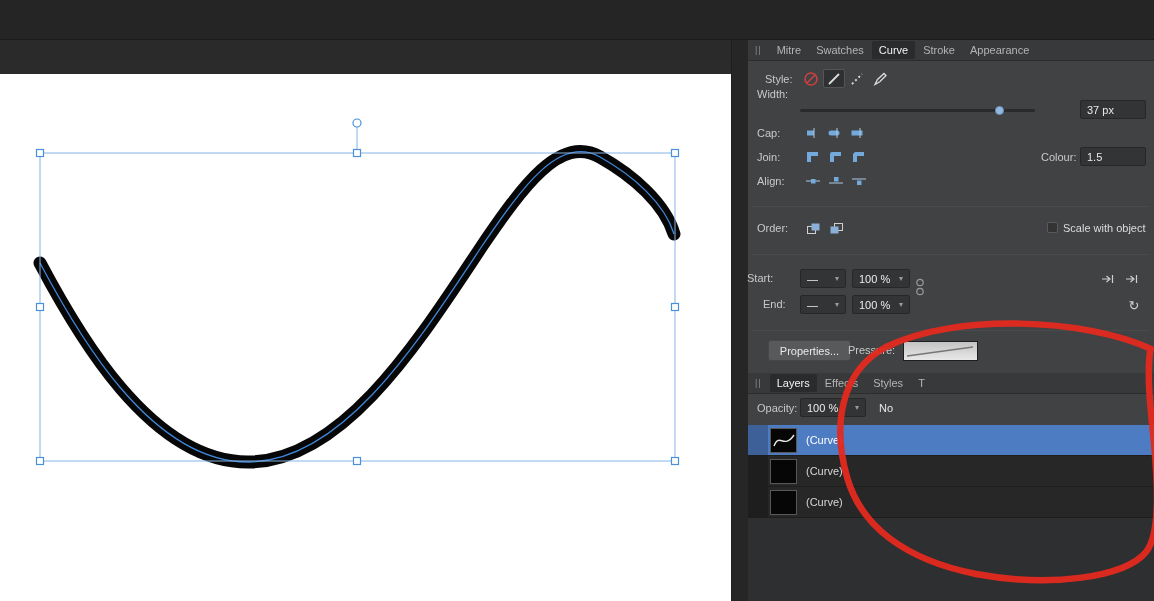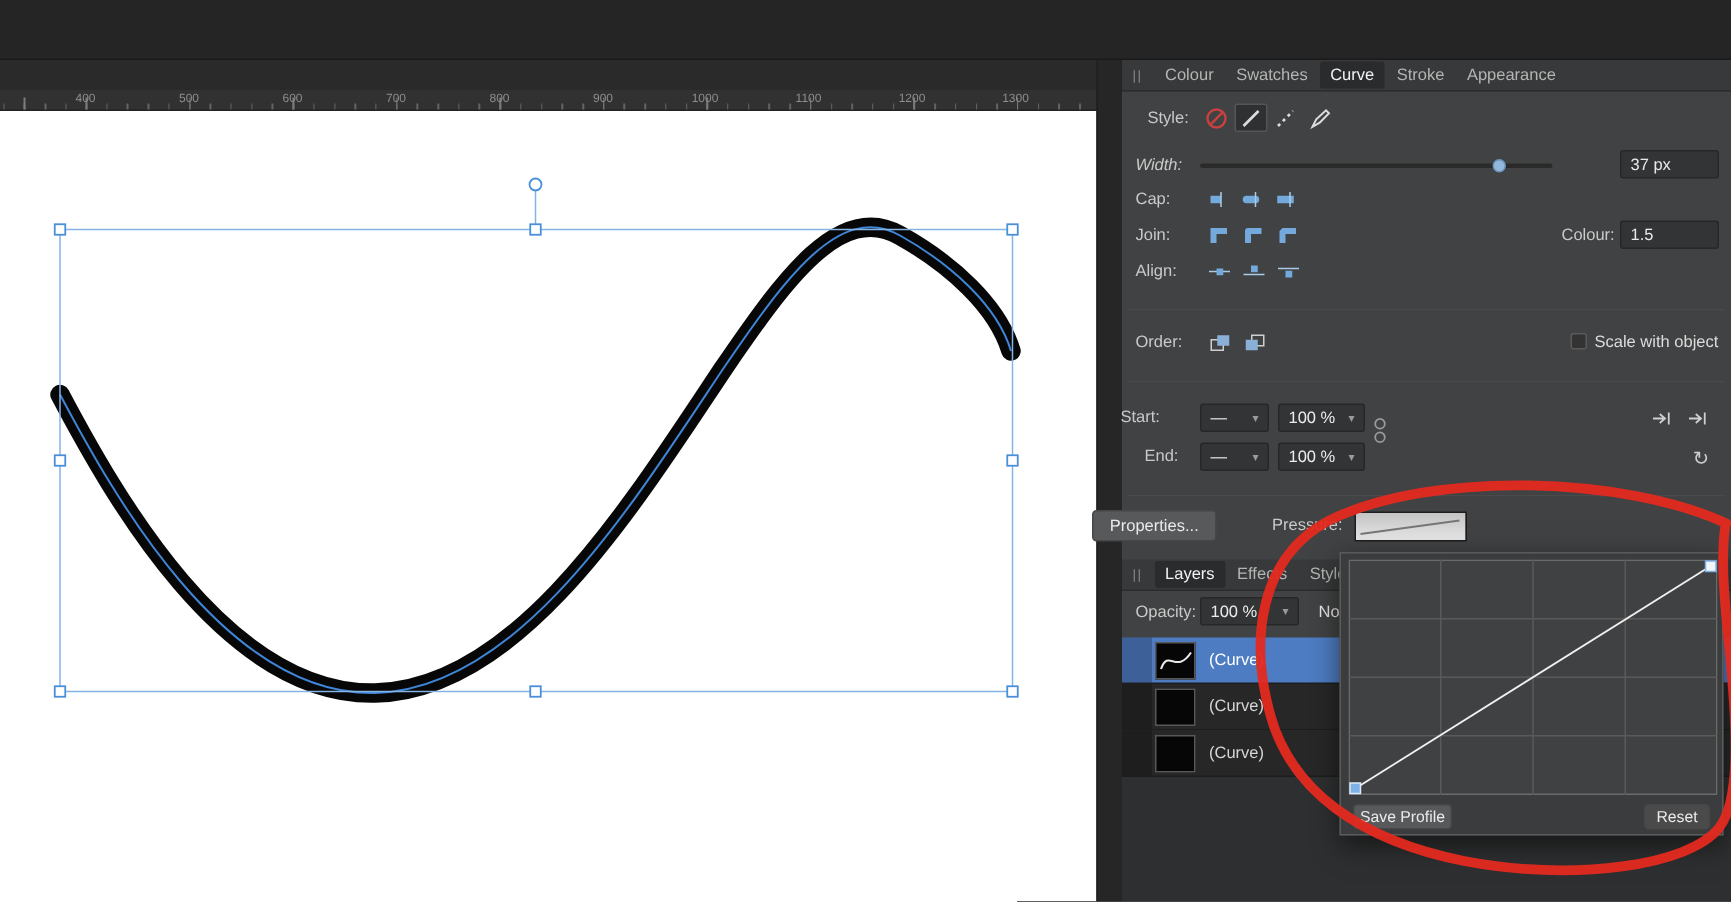--- a/index.html
+++ b/index.html
@@ -63,34 +63,20 @@
 <body>
 
 <div class="app">
 
   <div class="abs topbar" style="left:0;top:0;width:1154px;height:40px;"></div>
 
   <div class="abs doc-tabbar" style="left:0;top:40px;width:748px;height:20px;">
     <span class="close">×</span>
   </div>
 
-  <div class="abs ruler" style="left:0;top:60px;width:731px;height:14px;">
-    <div class="ticks-minor"></div>
-    <div class="ticks-major"></div>
-    <span class="num" style="left:57px">400</span>
-    <span class="num" style="left:126px">500</span>
-    <span class="num" style="left:195px">600</span>
-    <span class="num" style="left:264px">700</span>
-    <span class="num" style="left:333px">800</span>
-    <span class="num" style="left:402px">900</span>
-    <span class="num" style="left:470px">1000</span>
-    <span class="num" style="left:539px">1100</span>
-    <span class="num" style="left:608px">1200</span>
-    <span class="num" style="left:677px">1300</span>
-  </div>
 
   <div class="abs canvas" style="left:0;top:74px;width:731px;height:527px;">
     <svg width="731" height="527">
       <path d="M 40 189 C 75 255, 150 390, 250 388 C 345 386, 420 265, 482 172 C 523 112, 560 60, 600 83 C 634 102, 665 130, 674 160" fill="none" stroke="#070707" stroke-width="13" stroke-linecap="round"></path>
       <path d="M 40 189 C 75 255, 150 390, 250 388 C 345 386, 420 265, 482 172 C 523 112, 560 60, 600 83 C 634 102, 665 130, 674 160" fill="none" stroke="#3f86d8" stroke-width="1.3"></path>
       <rect x="40" y="79" width="635" height="308" fill="none" stroke="#85b4e4" stroke-width="1"></rect>
       <line x1="357" y1="79" x2="357" y2="53" stroke="#85b4e4" stroke-width="1"></line>
       <circle cx="357" cy="49" r="4" fill="#ffffff" stroke="#4a90d9" stroke-width="1.2"></circle>
       <g fill="#ffffff" stroke="#4a90d9" stroke-width="1.2">
         <rect x="36.5" y="75.5" width="7" height="7"></rect>
@@ -104,21 +90,21 @@
       </g>
     </svg>
   </div>
 
   <div class="abs vstrip" style="left:731px;top:40px;width:17px;height:561px;"></div>
 
   <div class="abs panel" style="left:748px;top:40px;width:406px;height:561px;"></div>
 
   <div class="abs tabbar" style="left:748px;top:40px;width:406px;height:21px;">
     <span class="grip">||</span>
-    <span class="tab">Colour</span>
+    <span class="tab">Mitre</span>
     <span class="tab">Swatches</span>
     <span class="tab active">Curve</span>
     <span class="tab">Stroke</span>
     <span class="tab">Appearance</span>
   </div>
 
   <span class="lbl" style="left:765px;top:73px;">Style:</span>
   <span class="ibtn" style="left:800px;top:69px;width:22px;height:19px;">
     <svg width="16" height="16">
       <circle cx="8" cy="8" r="6" fill="none" stroke="#c94040" stroke-width="1.6"></circle>
@@ -135,21 +121,21 @@
       <line x1="3" y1="13" x2="13" y2="3" stroke="#dddddd" stroke-width="1.8" stroke-dasharray="2 2.6"></line>
     </svg>
   </span>
   <span class="ibtn" style="left:869px;top:69px;width:22px;height:19px;">
     <svg width="16" height="16">
       <path d="M3 13.5 L5.5 8.5 L12 2.5 L14 4.5 L7.8 10.8 Z" fill="none" stroke="#dddddd" stroke-width="1.3"></path>
       <path d="M3 13.5 L5.2 12.8 L4 11.2 Z" fill="#dddddd"></path>
     </svg>
   </span>
 
-  <span class="lbl" style="left:757px;top:104px;font-style:italic;">Width:</span>
+  <span class="lbl" style="left:757px;top:88px;">Width:</span>
   <div class="slider-track" style="left:800px;top:109px;width:235px;"></div>
   <div class="slider-knob" style="left:995px;top:106px;"></div>
   <div class="field" style="left:1080px;top:100px;width:66px;height:19px;">
     <span class="val">37 px</span>
   </div>
 
   <span class="lbl" style="left:757px;top:127px;">Cap:</span>
   <span class="ibtn" style="left:802px;top:124px;width:22px;height:17px;">
     <svg width="16" height="12">
       <line x1="2" y1="6" x2="9" y2="6" stroke="#74a9dc" stroke-width="5" stroke-linecap="butt"></line>
@@ -265,21 +251,21 @@
   <div class="field dd" style="left:852px;top:295px;width:58px;height:19px;">
     <span>100 %</span>
     <span class="chev">▾</span>
   </div>
   <span class="ibtn" style="left:1124px;top:296px;width:20px;height:18px;color:#cfcfcf;font-size:13px;">
     <span>↻</span>
   </span>
 
   <div class="sep" style="left:752px;top:330px;width:398px;"></div>
 
-  <div class="btn" style="left:728px;top:340px;width:83px;height:21px;">
+  <div class="btn" style="left:768px;top:340px;width:83px;height:21px;">
     <span>Properties...</span>
   </div>
   <span class="lbl" style="left:848px;top:344px;">Pressure:</span>
   <div class="mini" style="left:903px;top:341px;width:75px;height:20px;">
     <svg width="73" height="18">
       <line x1="3" y1="14" x2="69" y2="5" stroke="#777777" stroke-width="1.4"></line>
     </svg>
   </div>
 
   <div class="abs tabbar" style="left:748px;top:373px;width:406px;height:21px;">
@@ -311,40 +297,18 @@
     <span class="thumb"></span>
     <span class="name">(Curve)</span>
   </div>
   <div class="layer-row" style="top:487px;">
     <span class="indent"></span>
     <span class="thumb"></span>
     <span class="name">(Curve)</span>
   </div>
   <div class="abs layers-body" style="left:748px;top:518px;width:406px;height:83px;"></div>
 
-  <div class="popup" style="left:893px;top:368px;width:256px;height:189px;">
-    <svg class="abs" style="left:5px;top:4px;" width="246" height="157">
-      <rect x="0.5" y="0.5" width="245" height="156" fill="#404142" stroke="#6b6b6b" stroke-width="1"></rect>
-      <g stroke="#5a5a5a" stroke-width="1">
-        <line x1="61.5" y1="0" x2="61.5" y2="157"></line>
-        <line x1="123" y1="0" x2="123" y2="157"></line>
-        <line x1="184.5" y1="0" x2="184.5" y2="157"></line>
-        <line x1="0" y1="39.5" x2="246" y2="39.5"></line>
-        <line x1="0" y1="78.5" x2="246" y2="78.5"></line>
-        <line x1="0" y1="117.5" x2="246" y2="117.5"></line>
-      </g>
-      <line x1="4" y1="153" x2="242" y2="4" stroke="#f0f0f0" stroke-width="1.2"></line>
-      <rect x="1" y="149" width="7" height="7" fill="#7fb0e6" stroke="#dce9f6" stroke-width="1"></rect>
-      <rect x="238" y="1" width="7" height="7" fill="#f2f6fb" stroke="#7fb0e6" stroke-width="1"></rect>
-    </svg>
-    <div class="btn" style="left:8px;top:167px;width:66px;height:17px;font-size:10.5px;">
-      <span>Save Profile</span>
-    </div>
-    <div class="btn" style="right:8px;top:167px;width:44px;height:17px;font-size:10.5px;background:#4a4a4b;">
-      <span>Reset</span>
-    </div>
-  </div>
 
   <svg class="annotation" width="1154" height="601">
     <path d="M 1151 349 C 1085 318, 955 313, 886 347 C 839 372, 833 428, 847 477 C 861 527, 906 560, 976 574 C 1051 588, 1126 577, 1146 552 C 1162 532, 1157 474, 1153 433 C 1150 404, 1147 374, 1150 352" fill="none" stroke="#e42a20" stroke-width="6.5" stroke-linecap="round" opacity="0.95"></path>
   </svg>
 
 </div>
 
 </body></html>

